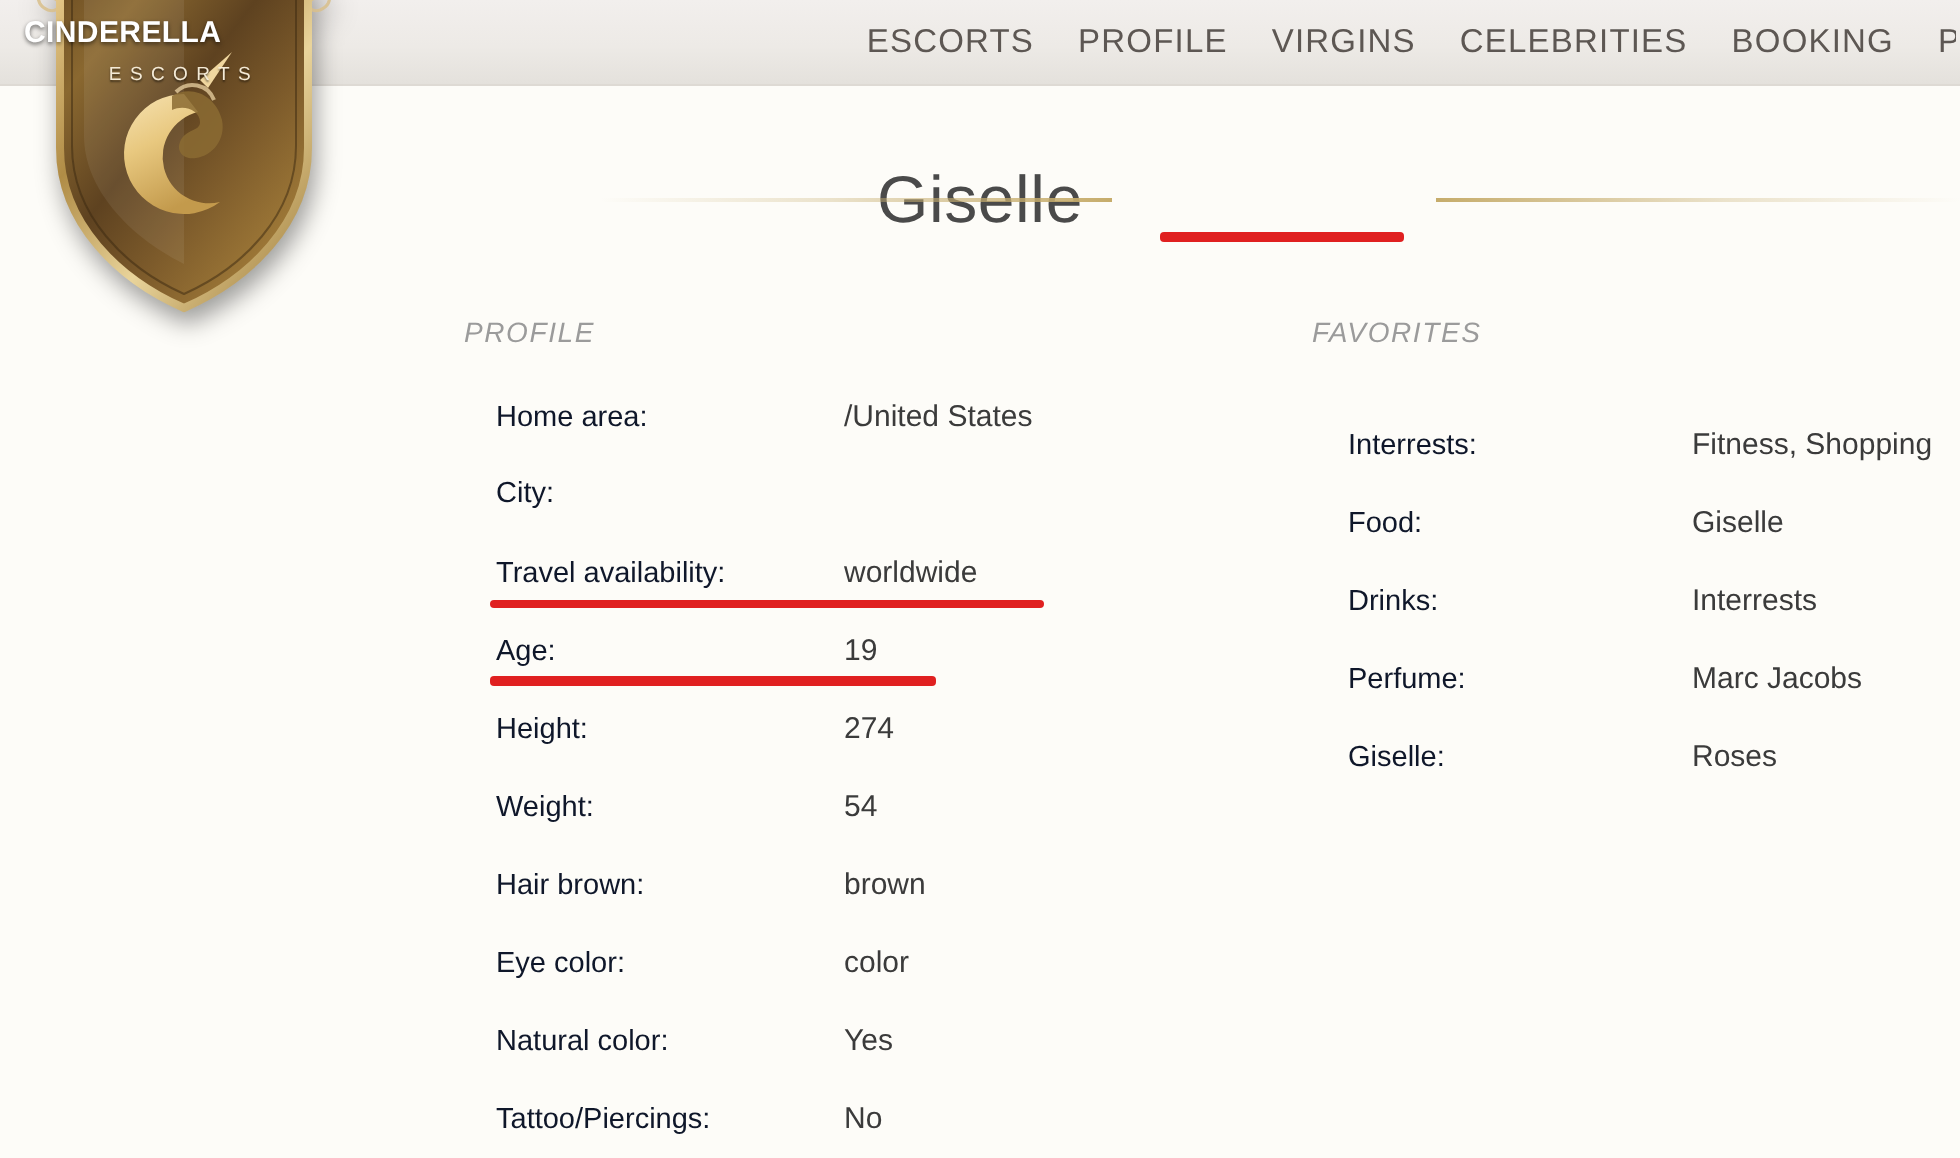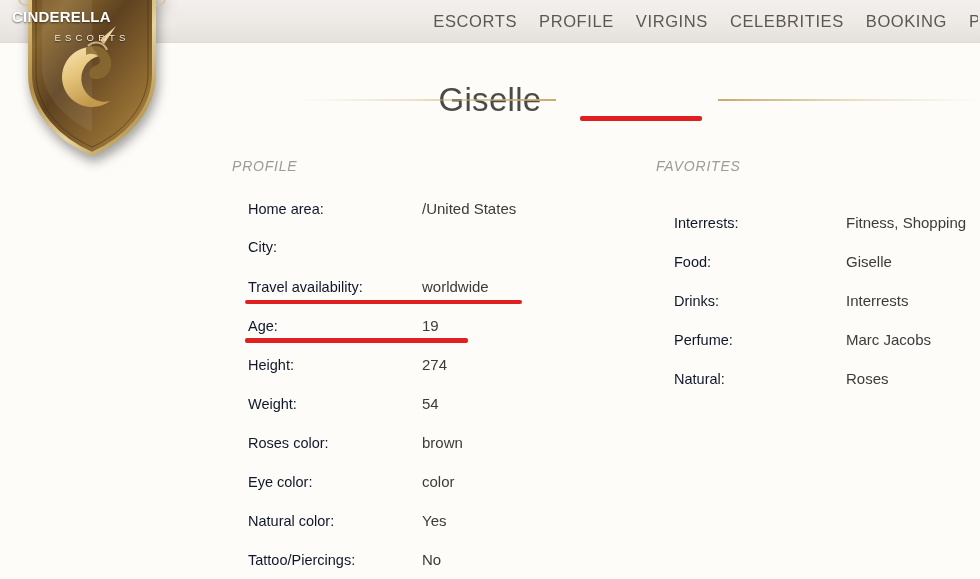--- a/index.html
+++ b/index.html
@@ -290,21 +290,21 @@
       </div>
       <div class="spec-row">
         <div class="spec-label">Height:</div>
         <div class="spec-value">274</div>
       </div>
       <div class="spec-row">
         <div class="spec-label">Weight:</div>
         <div class="spec-value">54</div>
       </div>
       <div class="spec-row">
-        <div class="spec-label">Roses color:</div>
+        <div class="spec-label">Hair brown:</div>
         <div class="spec-value">brown</div>
       </div>
       <div class="spec-row">
         <div class="spec-label">Eye color:</div>
         <div class="spec-value">color</div>
       </div>
       <div class="spec-row">
         <div class="spec-label">Natural color:</div>
         <div class="spec-value">Yes</div>
       </div>
@@ -328,21 +328,21 @@
       </div>
       <div class="spec-row">
         <div class="spec-label">Drinks:</div>
         <div class="spec-value">Interrests</div>
       </div>
       <div class="spec-row">
         <div class="spec-label">Perfume:</div>
         <div class="spec-value">Marc Jacobs</div>
       </div>
       <div class="spec-row">
-        <div class="spec-label">Natural:</div>
+        <div class="spec-label">Giselle:</div>
         <div class="spec-value">Roses</div>
       </div>
     </div>
 </div>
 
 <div class="annot annot-title"></div>
 <div class="annot annot-travel"></div>
 <div class="annot annot-age"></div>
 
 </body></html>

